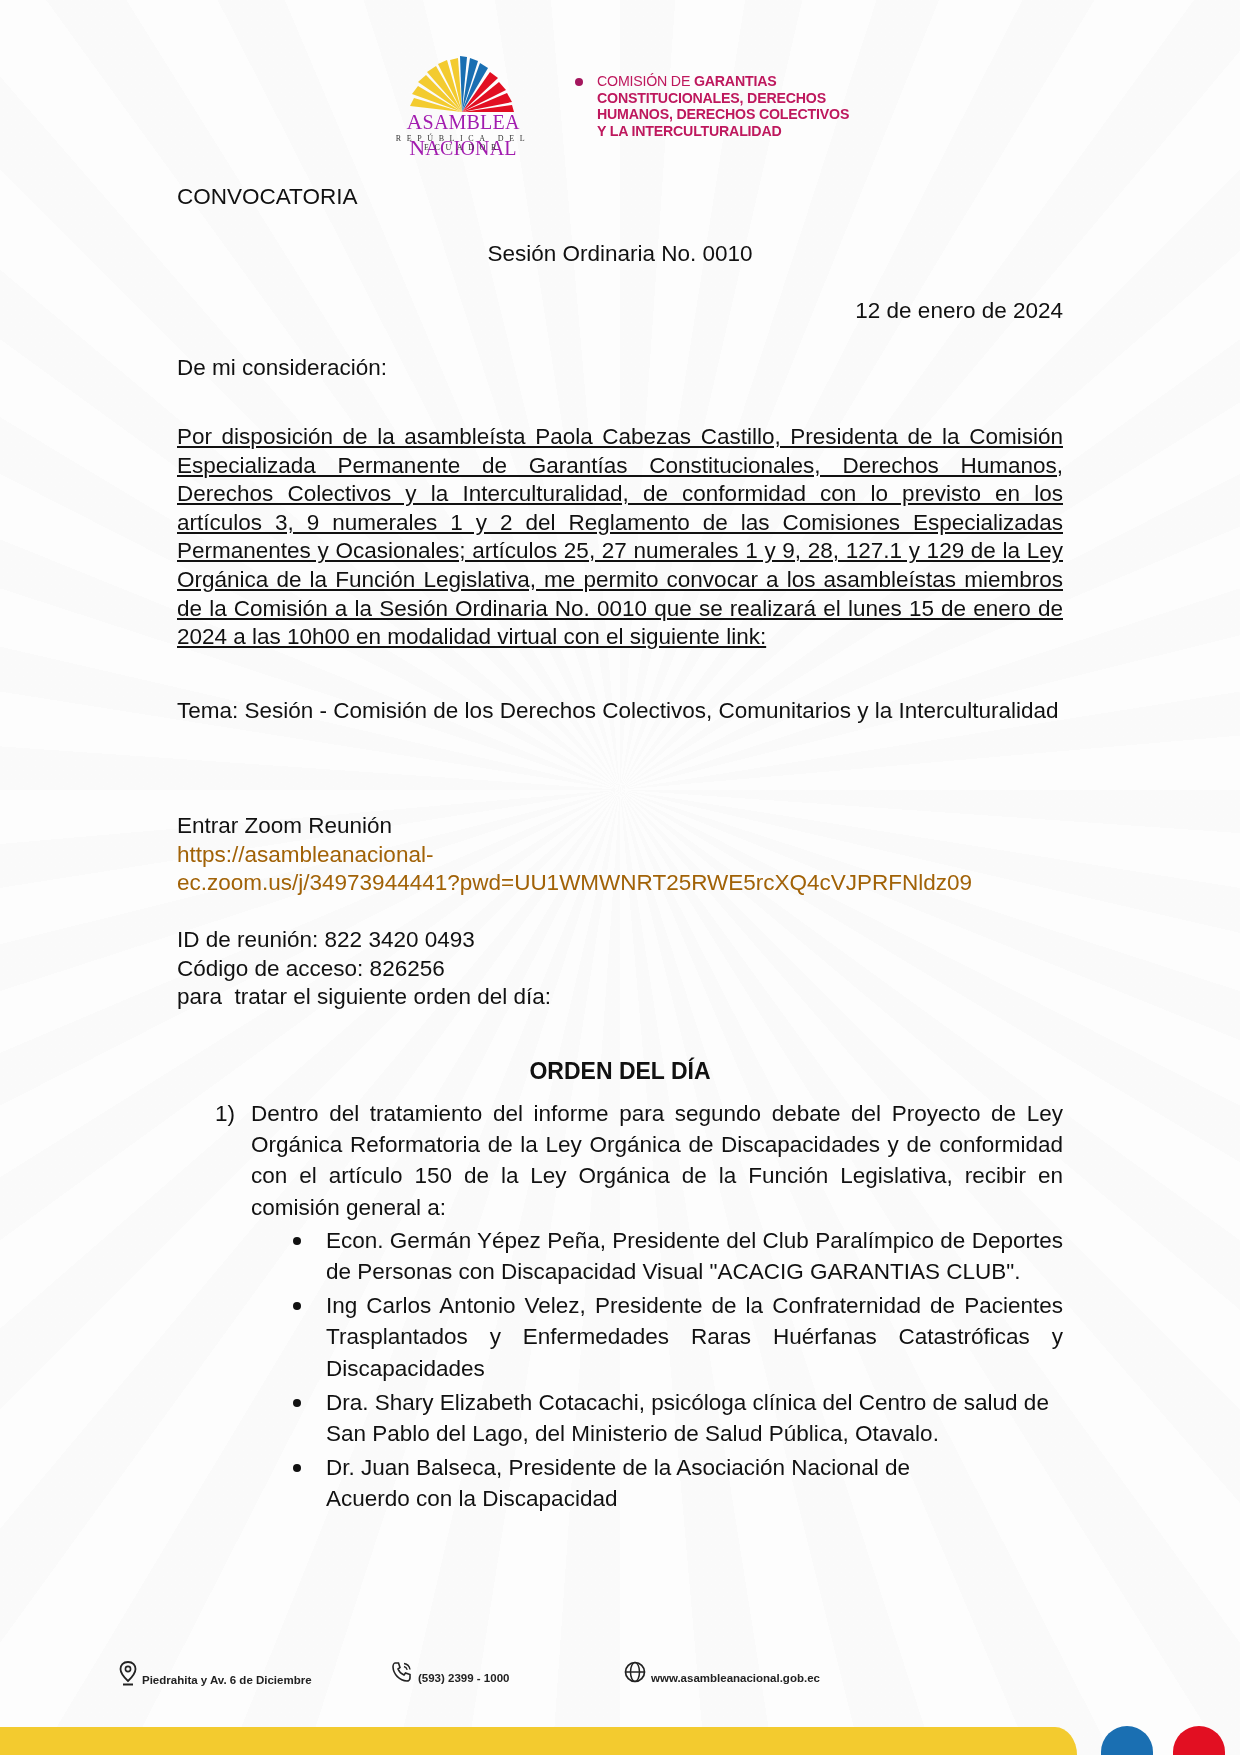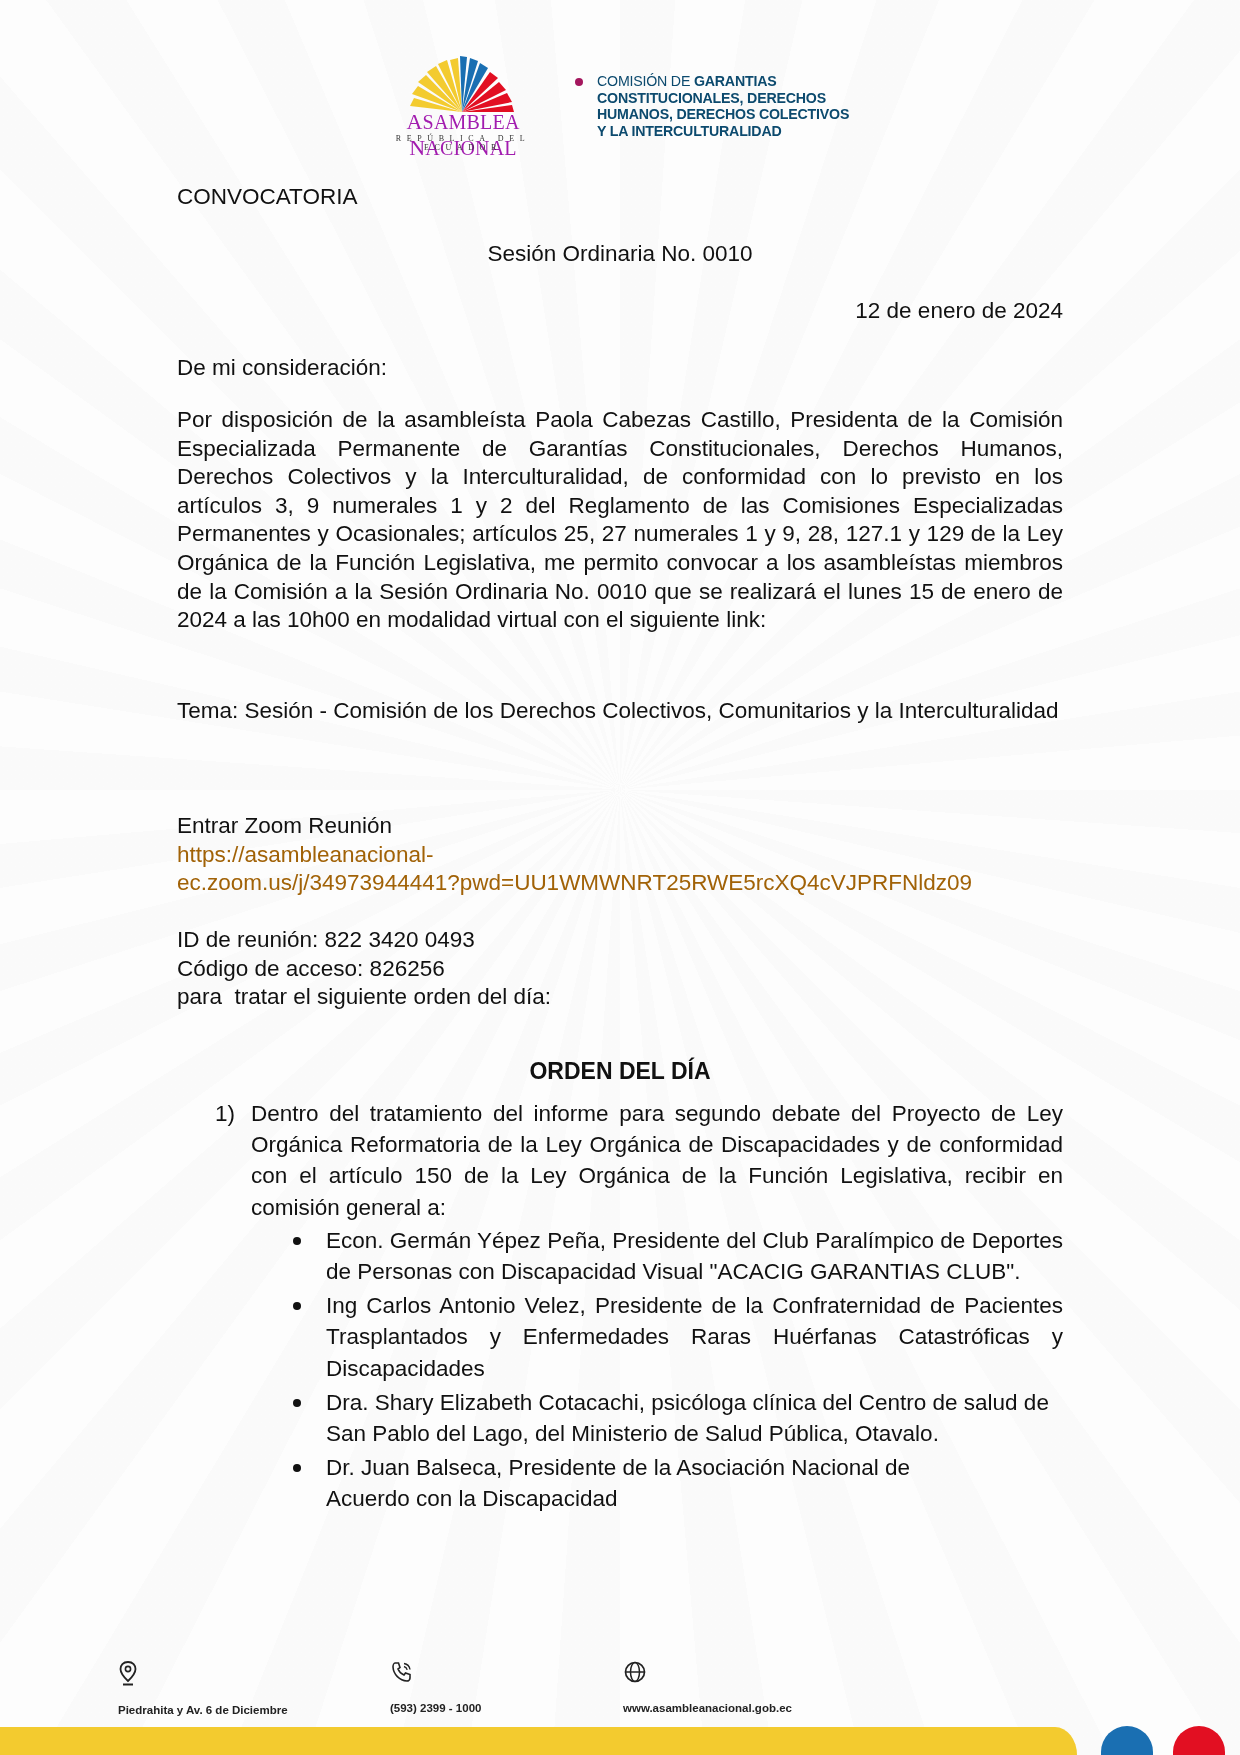--- a/index.html
+++ b/index.html
@@ -25,48 +25,48 @@
   .logo-name .big { font-size: 22px; }
   .logo-sub {
     position: absolute; left: 3px; top: 82px; width: 210px; text-align: center;
     font-family: "Liberation Serif", serif; font-size: 8px; letter-spacing: 5.6px; color: #333;
   }
   .commission { position: absolute; left: 222px; top: 21px; width: 340px; }
   .commission .dot {
     position: absolute; left: -2px; top: 5px; width: 8px; height: 8px; border-radius: 50%;
   }
   .commission .txt {
-    margin-left: 20px; font-size: 14.2px; line-height: 16.5px; color: #0c4a6e; font-weight: bold; letter-spacing: -0.2px;
+    margin-left: 20px; font-size: 14.2px; line-height: 16.5px; color: #be185d; font-weight: bold; letter-spacing: -0.2px;
   }
   .commission .txt .light { font-weight: normal; }
 
   
   .content { position: absolute; left: 177px; top: 183px; width: 886px; font-size: 22.5px; line-height: 28.6px; }
   .title { position: absolute; top: 0; width: 100%; text-align: left; }
   .subtitle { position: absolute; top: 57px; width: 100%; text-align: center; }
   .date { position: absolute; top: 114px; right: 0; text-align: right; }
   .greeting { position: absolute; top: 171px; left: 0; }
-  .para { position: absolute; top: 223px; left: 0; width: 886px; text-align: justify; }
+  .para { position: absolute; top: 240px; left: 0; width: 886px; text-align: justify; text-decoration: underline; }
   .tema { position: absolute; top: 514px; left: 0; width: 886px; text-align: justify; }
   .zoom { position: absolute; top: 629px; left: 0; width: 886px; }
   .ids { position: absolute; top: 743px; left: 0; }
   .para2 { position: absolute; top: 800px; left: 0; }
   .orden { position: absolute; top: 874px; width: 100%; text-align: center; font-weight: bold; font-size: 23px; }
   .item { position: absolute; top: 915px; left: 38px; width: 848px; line-height: 31.2px; }
   .item .num { position: absolute; left: 0; top: 0; }
   .item .itxt { margin-left: 36px; text-align: justify; }
   .bullets { list-style: none; margin: 2px 0 0 0; padding: 0 0 0 111px; line-height: 31.2px; }
   .bullets li { position: relative; text-align: justify; margin-bottom: 3px; }
   .bullets li .b {
     position: absolute; left: -33px; top: 12px; width: 8px; height: 8px; border-radius: 50%; background: #111;
   }
 
   
   .footer { position: absolute; top: 1660px; left: 118px; width: 800px; height: 30px; font-size: 11.5px; font-weight: bold; color: #222; }
-  .f-item { position: absolute; top: 0; display: flex; align-items: flex-start; gap: 18px; flex-direction: column; }
+  .f-item { position: absolute; top: 0; display: flex; align-items: flex-end; gap: 4px; }
   .f-item svg { display: block; }
   .stripe {
     position: absolute; left: 0; top: 1727px; width: 1077px; height: 28px;
     border-top-right-radius: 22px 28px;
   }
   .dome { position: absolute; top: 1726px; width: 52px; height: 29px; border-radius: 26px 26px 0 0; }
 </style>
 </head>
 <body>
 

